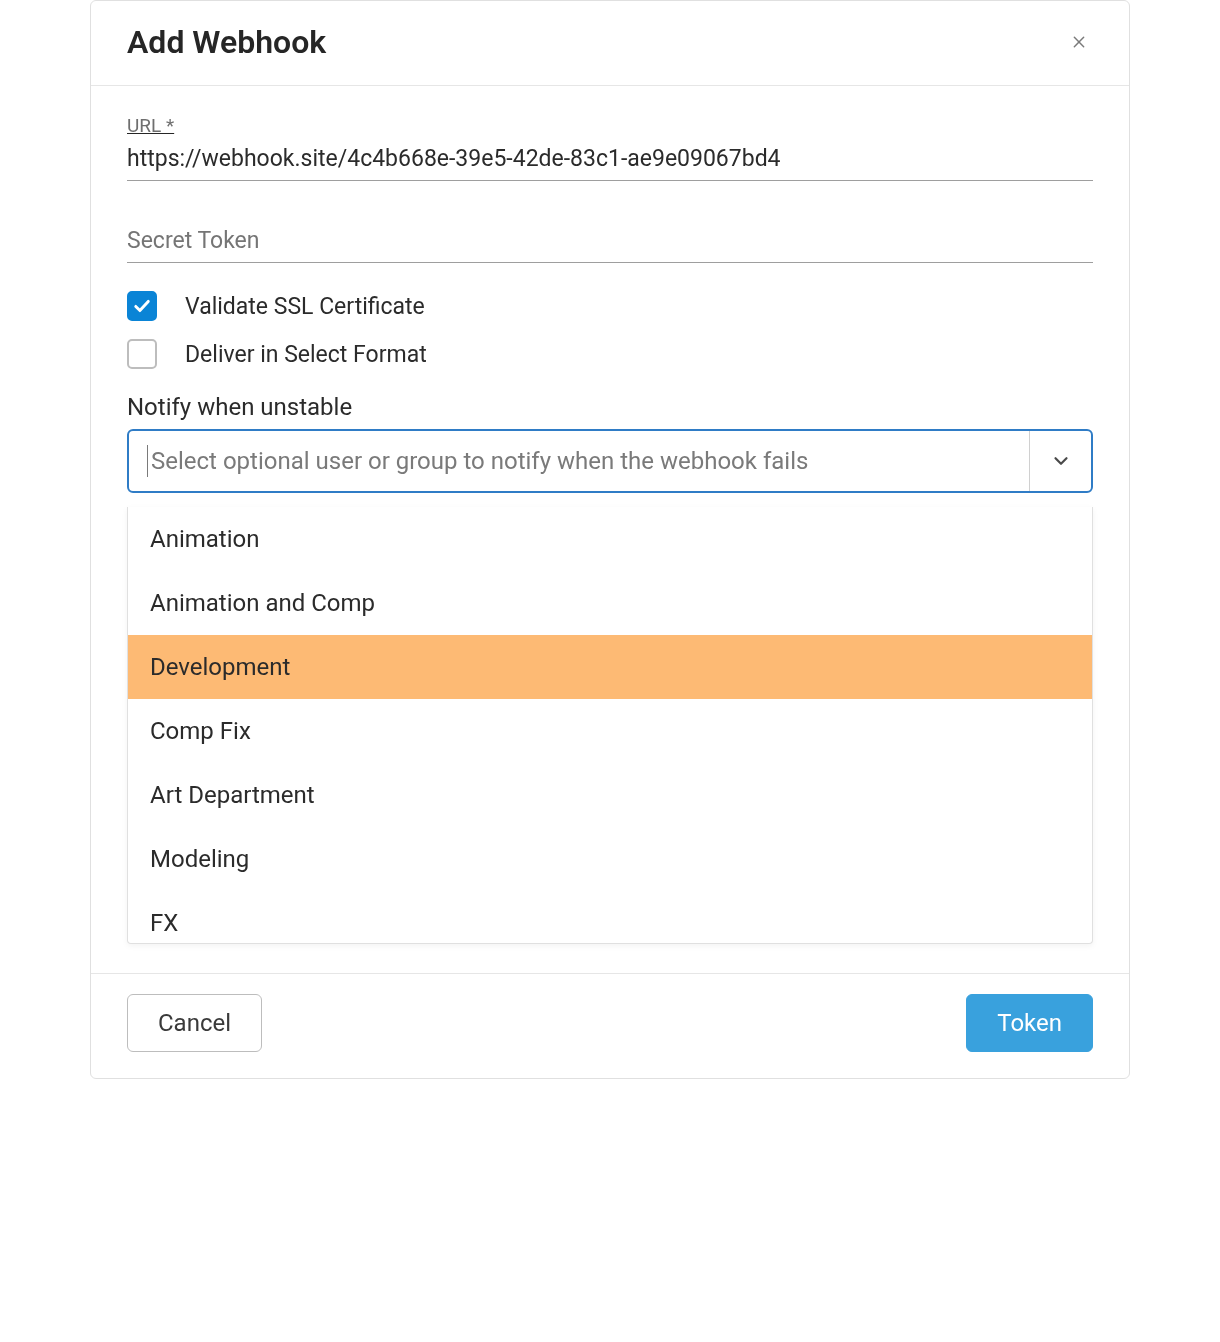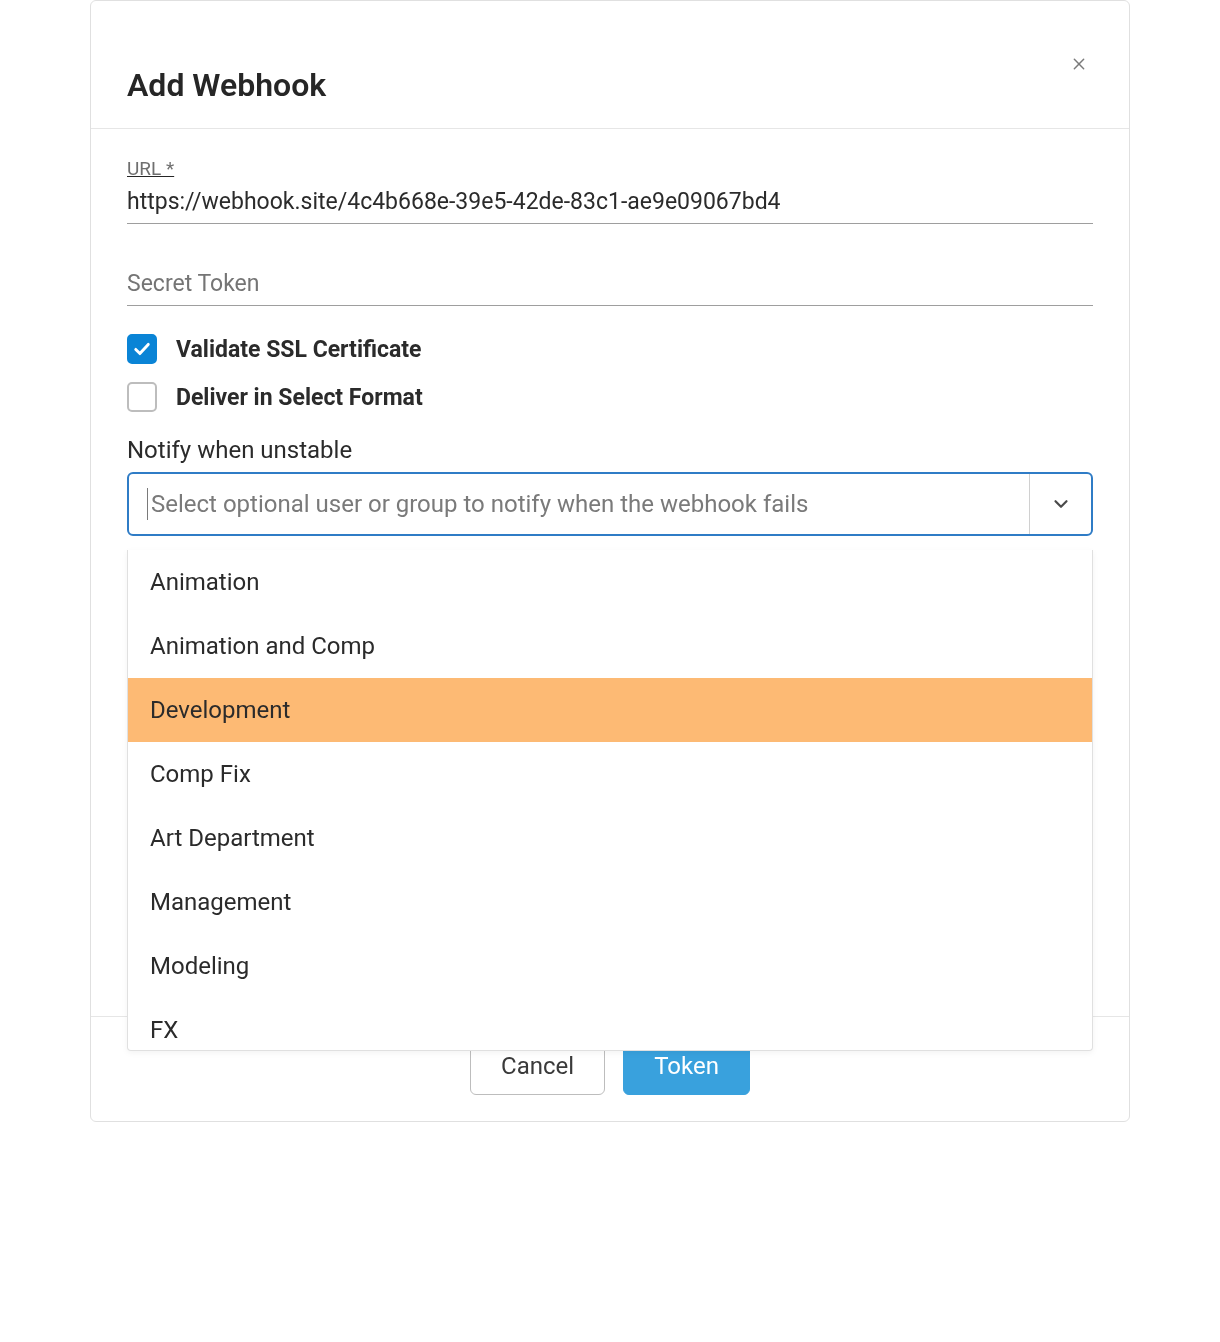--- a/index.html
+++ b/index.html
@@ -22,21 +22,20 @@
     display: flex;
     align-items: center;
     justify-content: space-between;
     padding: 22px 36px 24px 36px;
     border-bottom: 1px solid #e6e6e6;
   }
   .modal-title {
     font-size: 32px;
     font-weight: 600;
     color: #262626;
-    margin-top: 43px;
   }
   .close-btn {
     width: 28px; height: 28px;
     display: flex; align-items: center; justify-content: center;
     color: #7a7a7a;
     cursor: pointer;
     background: none; border: none;
     font-size: 0;
   }
   .close-btn svg { width: 22px; height: 22px; }
@@ -61,23 +60,22 @@
     outline: none;
     background: transparent;
     font-family: inherit;
   }
   .text-input.placeholder-only {
     color: #6f6f6f;
   }
   .checkbox-row {
     display: flex;
     align-items: center;
-    gap: 19px;
+    gap: 28px;
     margin-bottom: 18px;
-    font-weight: bold;
   }
   .cb {
     width: 30px; height: 30px;
     border-radius: 5px;
     border: 2px solid #bdbdbd;
     display: inline-flex;
     align-items: center; justify-content: center;
     cursor: pointer;
     flex-shrink: 0;
   }
@@ -158,21 +156,21 @@
     background: #fdba74;
   }
   .dropdown-item.partial {
     padding-bottom: 6px;
   }
   .modal-footer {
     margin-top: 480px;
     border-top: 1px solid #e6e6e6;
     padding: 20px 36px 26px 36px;
     display: flex;
-    justify-content: center;
+    justify-content: space-between;
     gap: 18px;
     position: relative;
     z-index: 1;
   }
   .btn {
     font-size: 24px;
     padding: 14px 30px;
     border-radius: 6px;
     cursor: pointer;
     border: 1px solid transparent;
@@ -243,21 +241,20 @@
         </div>
       </div>
 
       <div class="dropdown" id="notify-dropdown">
 
       <div class="dropdown-item">Animation</div>
           <div class="dropdown-item">Animation and Comp</div>
           <div class="dropdown-item highlighted">Development</div>
           <div class="dropdown-item">Comp Fix</div>
           <div class="dropdown-item">Art Department</div>
-          <div class="dropdown-item">Management</div>
           <div class="dropdown-item">Modeling</div>
           <div class="dropdown-item partial">FX</div>
         </div>
     </div>
 
   </div>
 
   <div class="modal-footer">
     <button class="btn btn-secondary">Cancel</button>
     <button class="btn btn-primary">Token</button>

